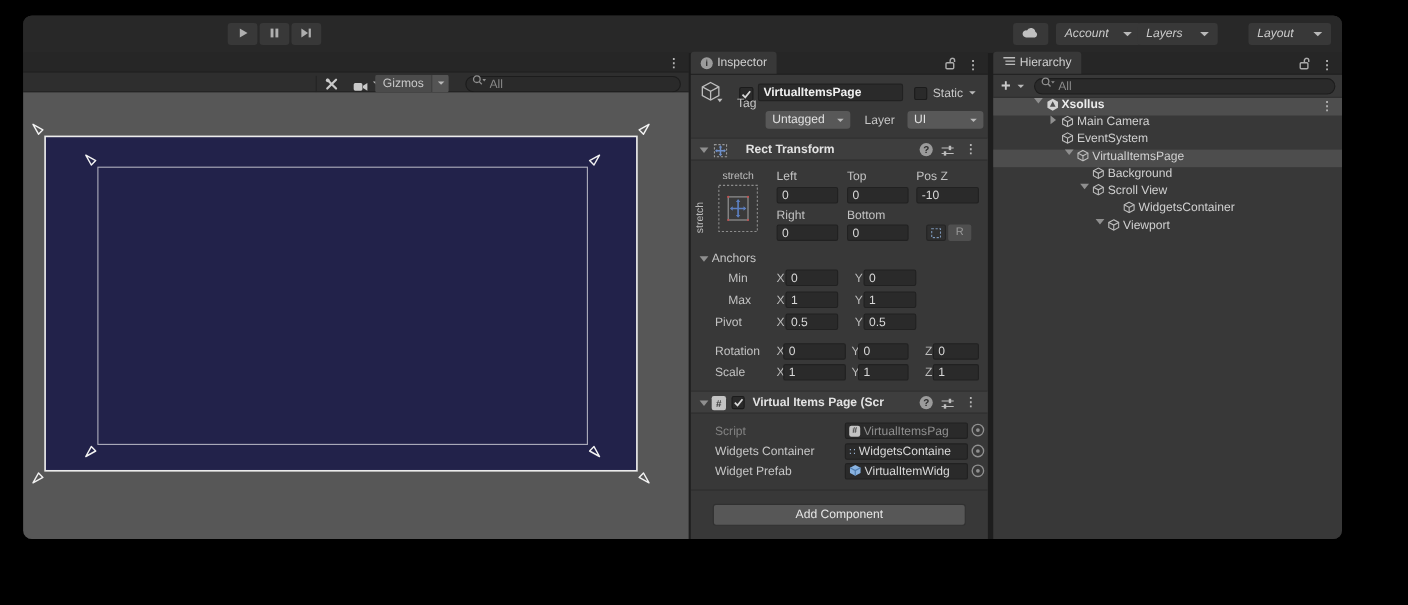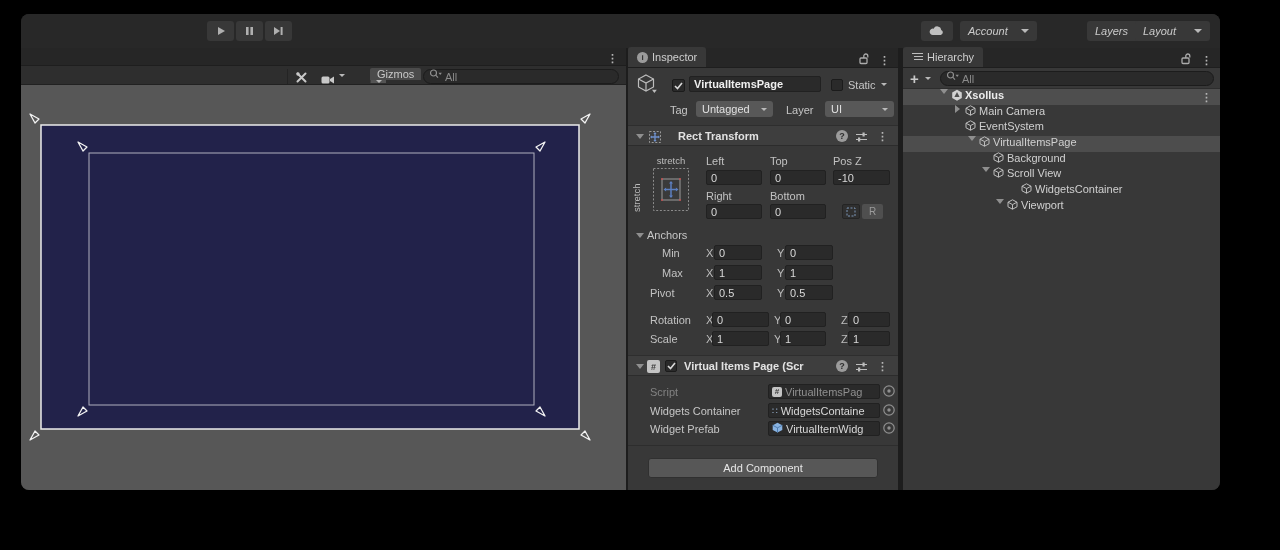--- a/index.html
+++ b/index.html
@@ -28,21 +28,21 @@
          gap:4px; padding:0 9px; color:#CFCFCF; font-size:11px; }
   .strip-icons { position:absolute; right:8px; top:3px; display:flex; gap:9px; align-items:center; }
   .dots { color:#B5B5B5; font-size:11px; font-weight:bold; line-height:14px; letter-spacing:0; }
   .info-circle { width:11px; height:11px; border-radius:50%; background:#9B9B9B; color:#2e2e2e;
                  font-size:8px; font-weight:bold; display:inline-flex; align-items:center; justify-content:center; }
 
   
   .scene-panel { width:605px; display:flex; flex-direction:column; }
   .scene-toolbar { position:relative; height:21px; background:#2e2e2e; border-bottom:1px solid #212121; }
   .scene-viewport { flex:1; background:#575757; position:relative; }
-  .gizmos-btn { position:absolute; left:349px; top:2px; height:16px; display:flex; border-radius:2px; overflow:hidden;flex-direction:column; }
+  .gizmos-btn { position:absolute; left:320px; top:2px; height:16px; display:flex; border-radius:2px; overflow:hidden; }
   .gizmos-main { background:#4b4b4b; color:#C9C9C9; font-size:11px; padding:0 7px; display:flex; align-items:center; }
   .gizmos-arrow { background:#545454; width:16px; display:flex; align-items:center; justify-content:center; border-left:1px solid #3d3d3d; }
   .searchbox { position:absolute; background:#2a2a2a; border:1px solid #1c1c1c; border-radius:8px;
                display:flex; align-items:flex-end; padding:0 5px; gap:3px; }
   .searchbox input { background:transparent; border:none; outline:none; color:#BFBFBF; font-size:11px; width:100%; }
   .searchbox input::placeholder { color:#8a8a8a; }
 
   
   .inspector-panel { width:270px; display:flex; flex-direction:column; }
   .inspector-body { flex:1; position:relative; background:#383838; font-size:11px; color:#C6C6C6; overflow:hidden; }
@@ -113,21 +113,21 @@
 
     <div class="tbtn" style="left:900px; width:32px">
       <span><svg width="16" height="11">
               <path d="M4 10 a3.2 3.2 0 1 1 .6-6.3 a4 4 0 0 1 7.6 1.2 a2.7 2.7 0 0 1-.4 5.1 Z" fill="#BFBFBF"></path>
             </svg></span>
     </div>
     <div class="dd" style="left:939px; width:77px">
       <span class="lbl">Account</span>
       <span class="arrow-down"></span>
     </div>
-    <div class="dd" style="left:1066px; width:73px">
+    <div class="dd" style="left:1013px; width:73px">
       <span class="lbl">Layers</span>
       <span class="arrow-down"></span>
     </div>
     <div class="dd" style="left:1114px; width:75px">
       <span class="lbl">Layout</span>
       <span class="arrow-down"></span>
     </div>
   </div>
 
   <div class="panels">
@@ -214,21 +214,21 @@
         <div class="checkbox" style="left:44px; top:11px">
           <svg width="9" height="8">
                 <path d="M1 4 L3.5 6.5 L8 1" stroke="#D8D8D8" stroke-width="1.6" fill="none"></path>
               </svg>
         </div>
         <input class="in" style="left: 61px; top: 8px; width: 132px; height: 16px; font-weight: bold; color: rgb(239, 239, 239);" value="VirtualItemsPage">
         <div class="checkbox" style="left:203px; top:11px; width:12px; height:12px"></div>
         <span class="abs" style="left:220px; top:11px; color:#C6C6C6">Static</span>
         <span class="abs arrow-down sm-arrow" style="left:253px; top:15px"></span>
 
-        <span class="abs" style="left:42px; top:36px">Tag</span>
+        <span class="abs" style="left:42px; top:20px">Tag</span>
         <div class="ddsmall" style="left:68px; top:33px; width:77px">
           <span class="lbl">Untagged</span>
           <span class="arrow-down sm-arrow"></span>
         </div>
         <span class="abs" style="left:158px; top:36px">Layer</span>
         <div class="ddsmall" style="left:197px; top:33px; width:69px">
           <span class="lbl">UI</span>
           <span class="arrow-down sm-arrow"></span>
         </div>
 

